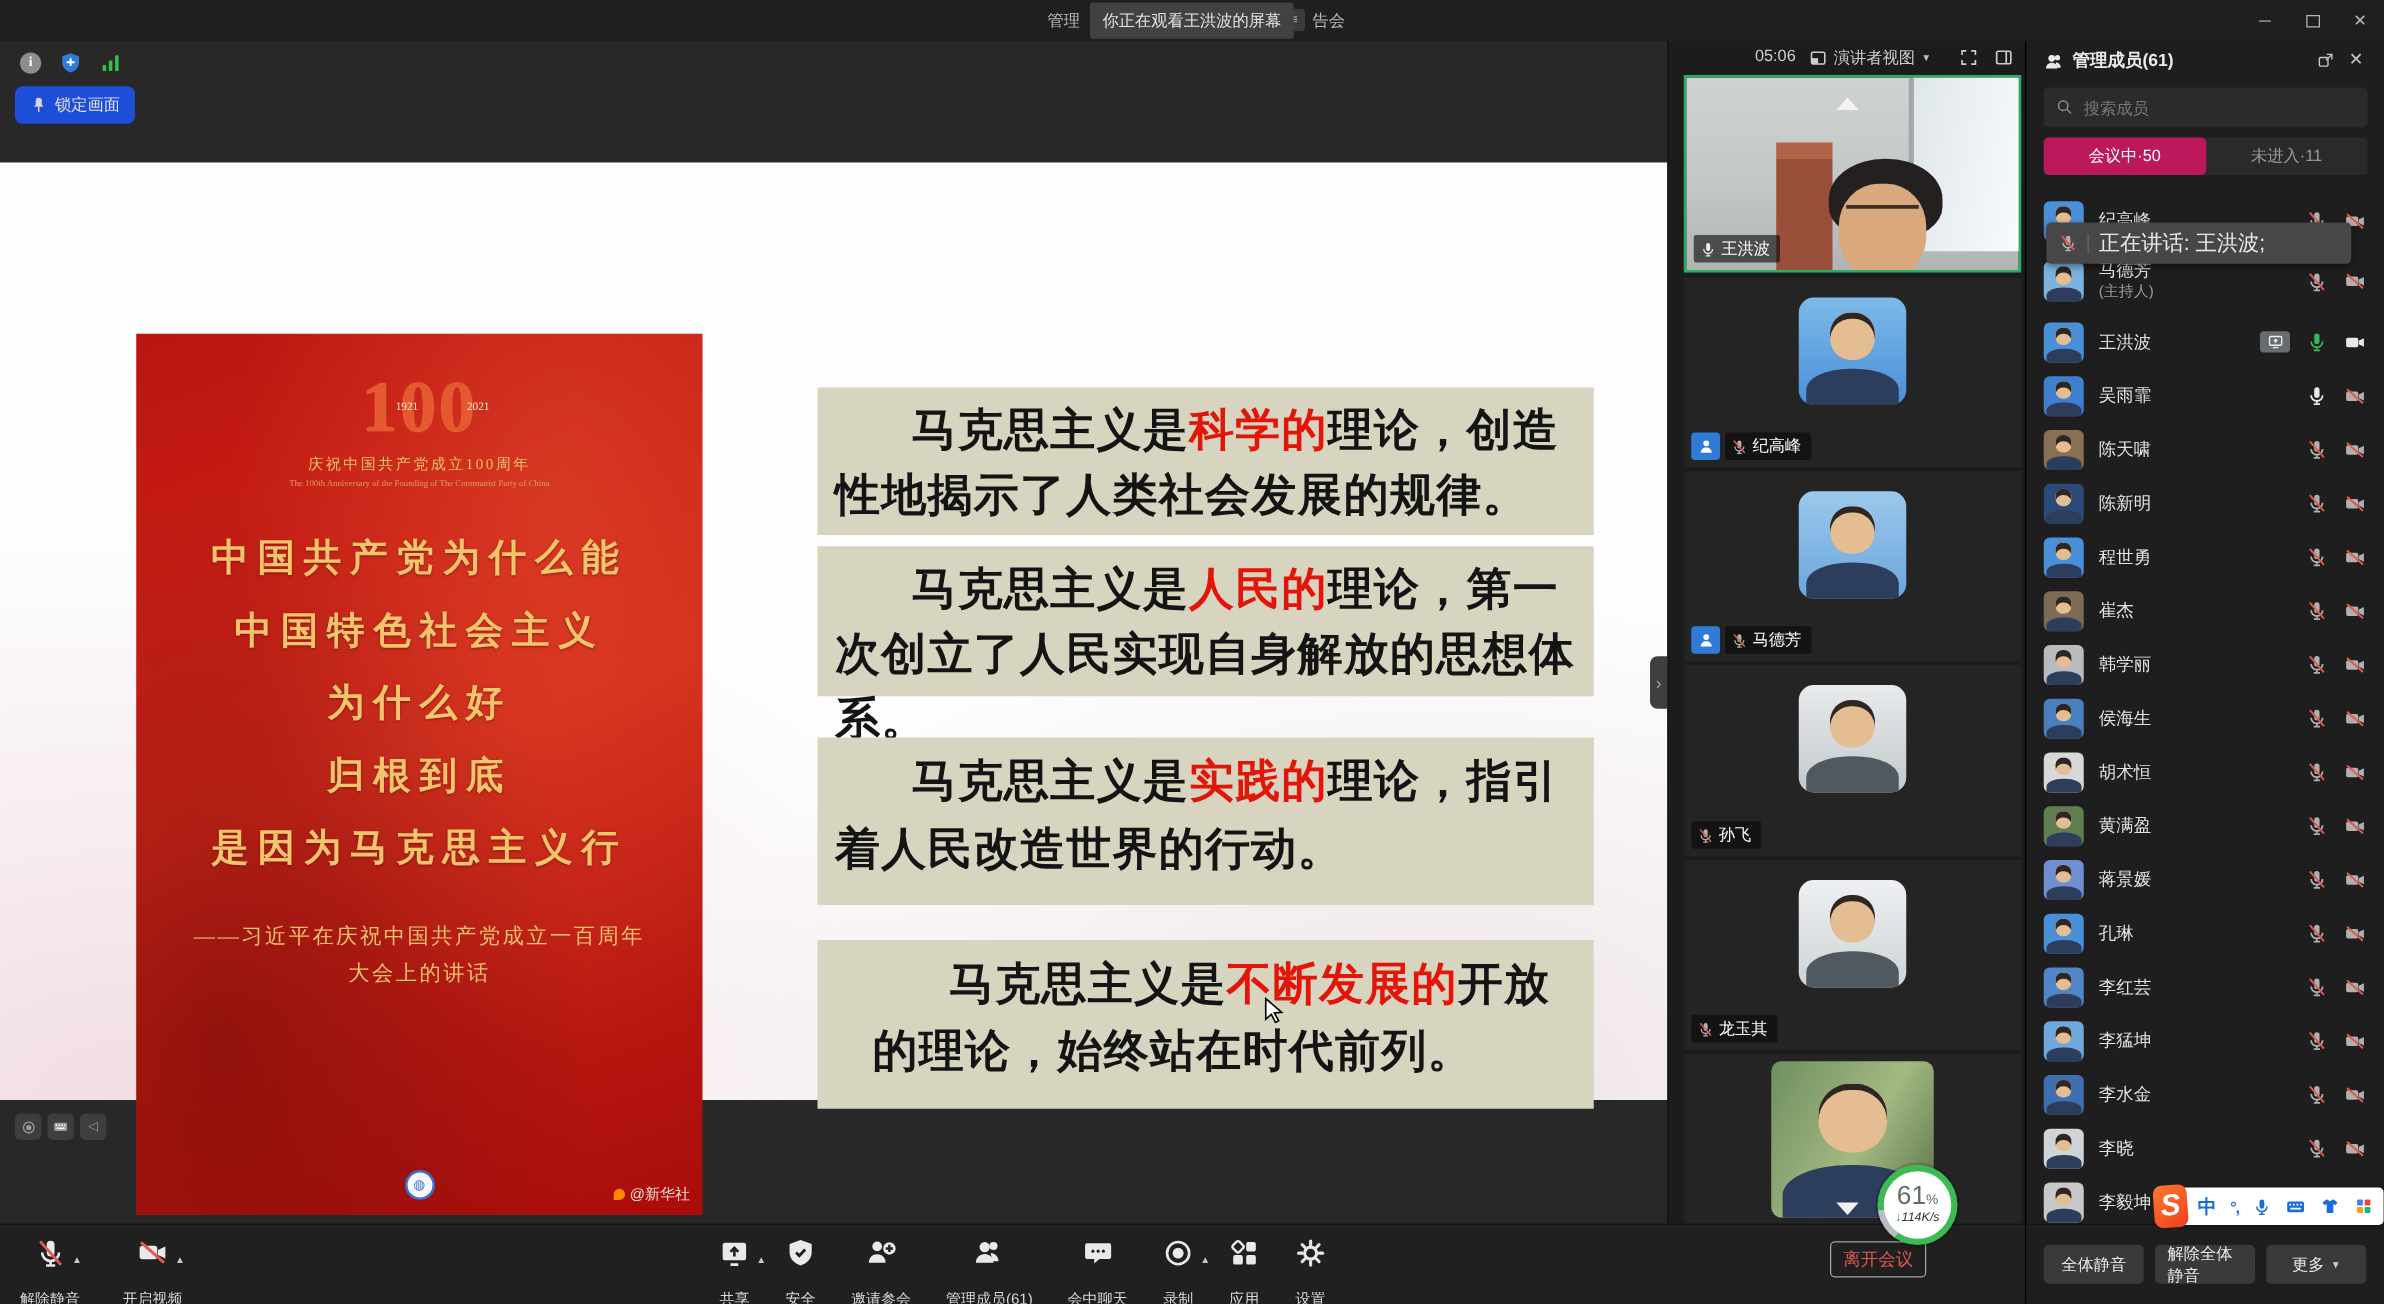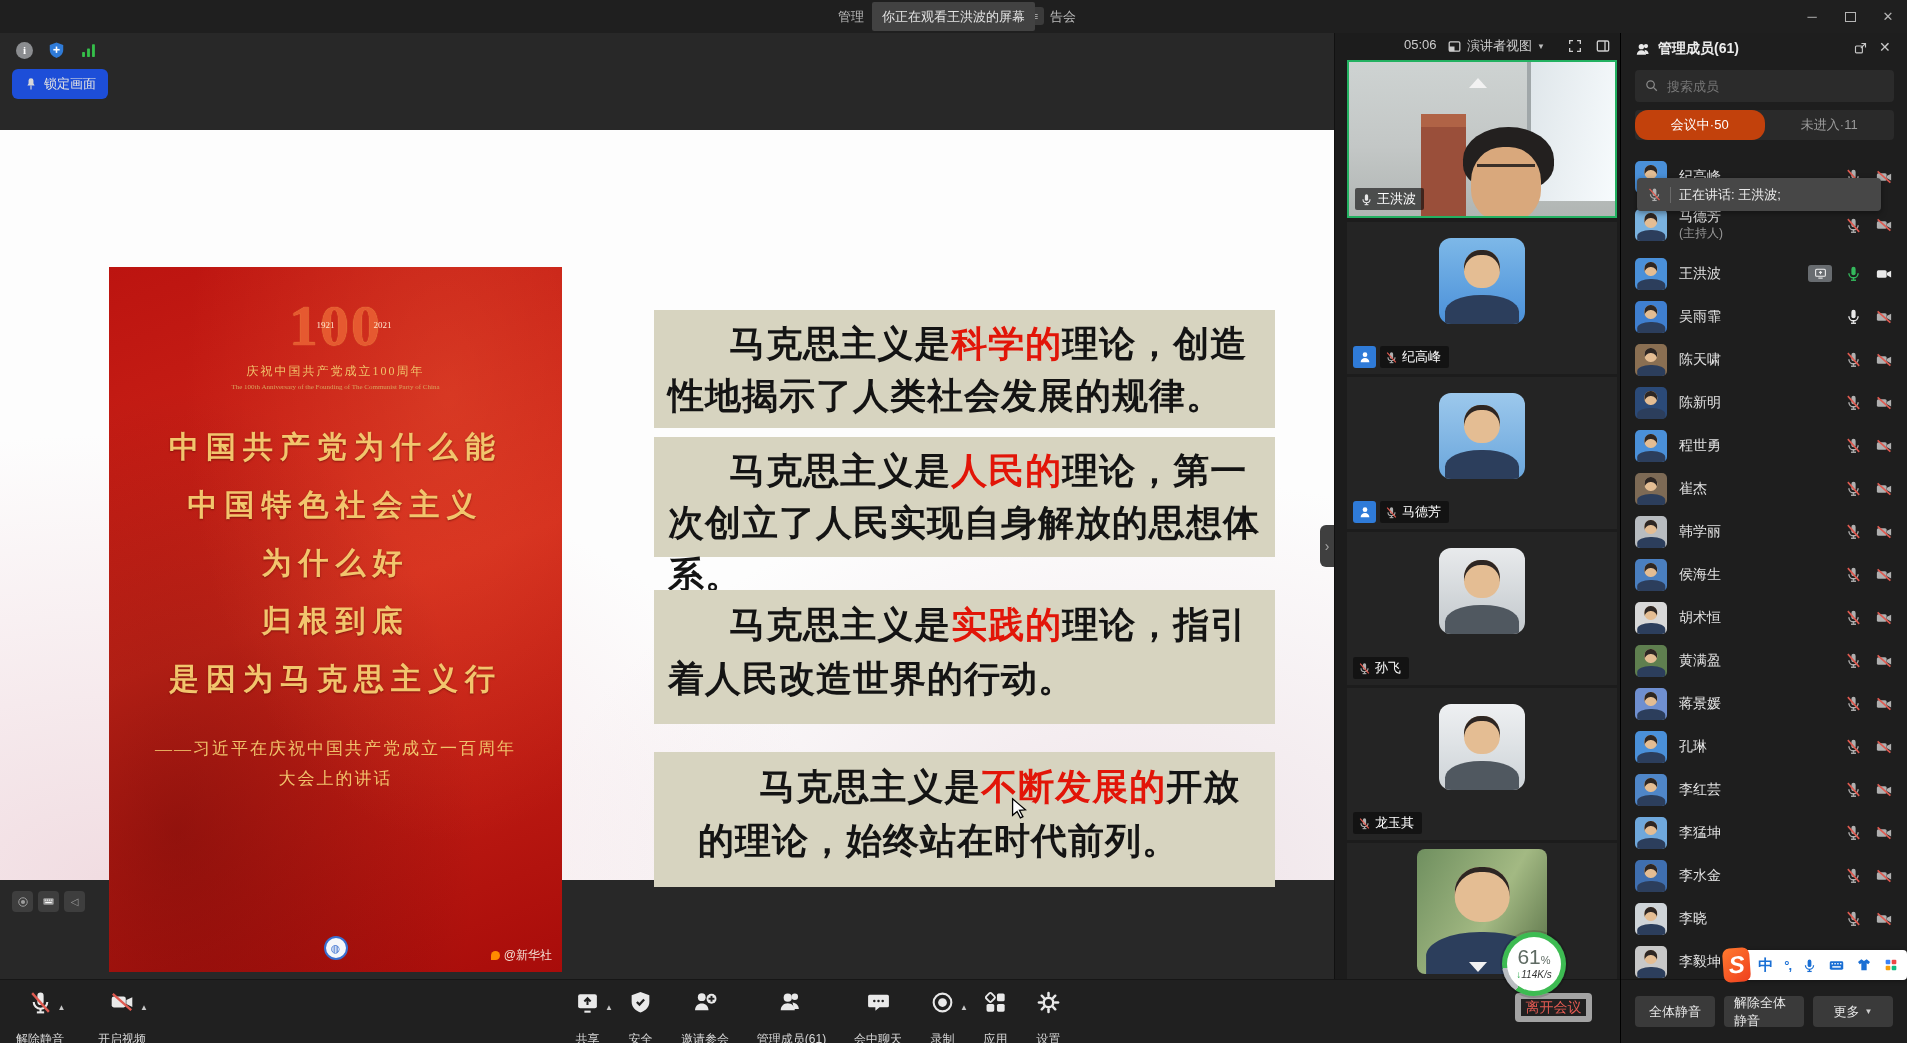--- a/index.html
+++ b/index.html
@@ -135,52 +135,52 @@
     color:#c8c8c8; font-size:14px; }
   #pl-search { position:absolute; left:14px; top:37px; width:259px; height:32px; }
   #pl-search input { width:100%; height:100%; background:#2b2b2b; border:none; border-radius:4px;
     color:#cccccc; font-size:13px; padding-left:32px; outline:none; }
   #pl-search input::placeholder { color:#787878; }
   #pl-search .mag { position:absolute; left:9px; top:8px; }
   #pl-tabs { position:absolute; left:14px; top:77px; width:259px; height:30px; background:#2a2a2a;
     border-radius:4px; display:flex; }
   .pl-tab { flex:1; display:flex; align-items:center; justify-content:center; font-size:13px;
     color:#9a9a9a; border-radius:4px; }
-  .pl-tab.active { background:#c2410c; color:#ffffff;border-radius:13px; }
+  .pl-tab.active { background:#be185d; color:#ffffff; }
   #p-list { position:absolute; left:0; top:122px; width:100%; height:824px; overflow:hidden; }
   .p-row { position:relative; height:43px; display:flex; align-items:center; padding:0 14px; gap:12px; }
   .p-row.tall { height:54px; }
   .p-avatar { width:32px; height:32px; border-radius:5px; flex:none; overflow:hidden; }
   .p-nm { display:flex; flex-direction:column; line-height:17px; }
   .p-name { color:#e2e2e2; font-size:14px; }
   .p-role { color:#9a9a9a; font-size:12px; }
   .p-ics { margin-left:auto; display:flex; align-items:center; gap:13px; }
   .p-share { width:24px; height:17px; background:#686c70; border-radius:3px; color:#f0f0f0;
     display:flex; align-items:center; justify-content:center; }
   #speak-notice { position:absolute; left:16px; top:145px; width:244px; height:33px; background:#474747;
     border-radius:4px; display:flex; align-items:center; gap:8px; padding:0 10px; z-index:5;
     box-shadow:0 2px 6px rgba(0,0,0,.4); }
   #speak-notice .div { width:1px; height:16px; background:#6a6a6a; }
-  #speak-notice .txt { color:#e9e9e9; font-size:13px; }
+  #speak-notice .txt { color:#e9e9e9; font-size:17px; }
   #pl-foot { position:absolute; left:0; top:946px; width:100%; height:64px; border-top:1px solid #141414;
     display:flex; align-items:center; padding:0 14px; gap:9px; }
   .foot-btn { height:31px; background:#3a3a3a; border-radius:4px; color:#e8e8e8; font-size:13px;
     display:flex; align-items:center; justify-content:center; gap:5px; padding:0 10px; flex:1; }
   .foot-btn .caret { font-size:8px; color:#cfcfcf; }
 
   
   #toolbar { position:absolute; left:0; top:979px; width:1620px; height:64px; background:#202020;
     border-top:1px solid #161616; }
   .tb-item { display:flex; flex-direction:column; align-items:center; color:#d8d8d8; font-size:12px; }
   .tb-icrow { position:relative; height:28px; display:flex; align-items:flex-end; }
   .tb-caret { position:absolute; right:-13px; bottom:3px; font-size:8px; color:#c8c8c8; }
   .tb-item .lbl { margin-top:16px; white-space:nowrap; }
   #tb-left { position:absolute; left:16px; top:7px; display:flex; gap:34px; }
   #tb-center { position:absolute; left:575px; top:7px; width:486px; display:flex; justify-content:space-between; }
-  #leave-btn { position:absolute; left:1515px; top:13px; width:77px; height:29px; border:6px solid #a3a3a3;
+  #leave-btn { position:absolute; left:1464px; top:13px; width:77px; height:29px; border:1px solid #a3a3a3;
     border-radius:4px; color:#e25a52; font-size:14px; background:transparent;
     display:flex; align-items:center; justify-content:center; }
 
   
   #net-badge { position:absolute; left:1502px; top:932px; width:64px; height:64px; border-radius:50%;
     background:conic-gradient(from 215deg, #b9bdc1 0 13%, #3dbb52 13% 100%); z-index:6;
     display:flex; align-items:center; justify-content:center; box-shadow:0 0 0 2px rgba(0,0,0,.15); }
   #net-inner { width:54px; height:54px; border-radius:50%; background:#ffffff; text-align:center; }
   #net-pct { margin-top:8px; font-size:21px; color:#5f6b63; }
   #net-pct .sign { font-size:11px; }

